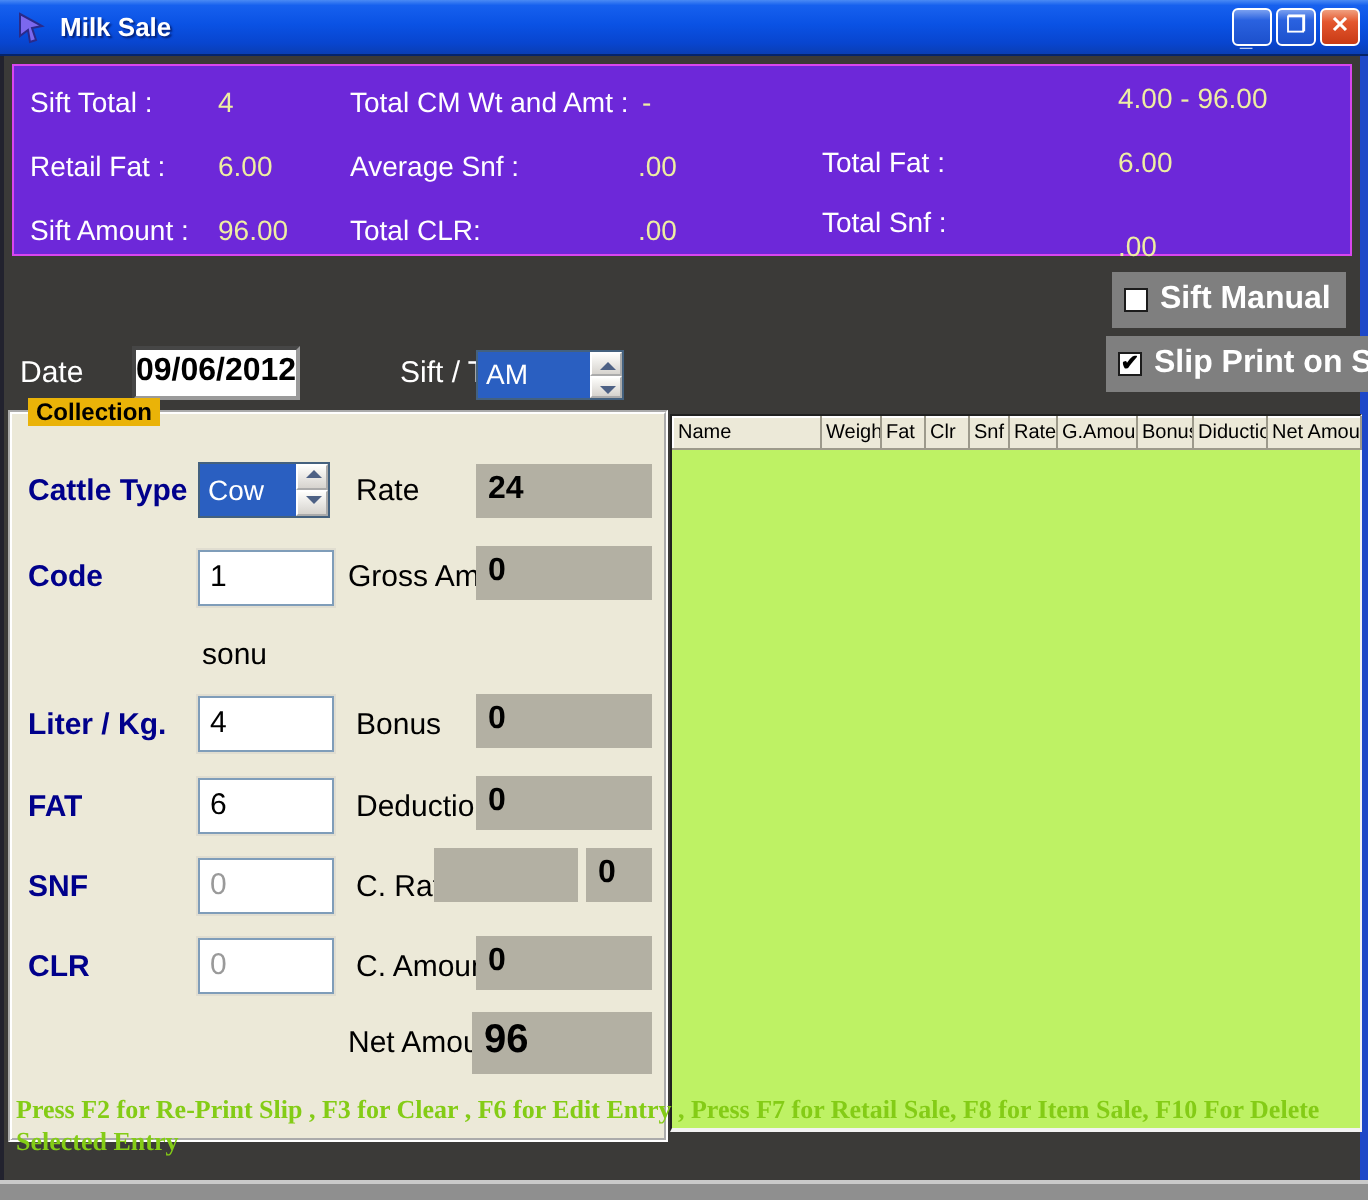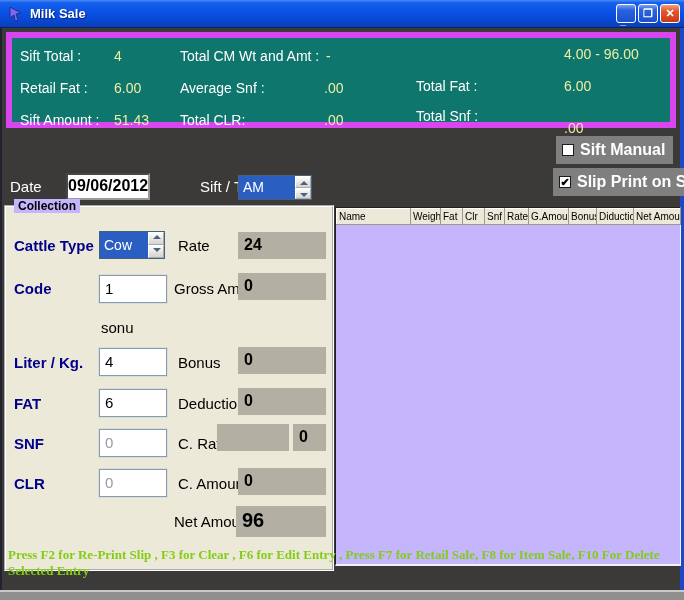--- a/index.html
+++ b/index.html
@@ -28,21 +28,21 @@
   
   .body {
     position:absolute; left:0; top:28px; width:684px; height:562px;
     background:#3b3a38;
     border-left:2px solid #22222e; border-right:4px solid #1e48c8;
   }
 
   
   .summary {
     position:absolute; left:4px; top:4px; width:670px; height:96px;
-    background:#0f766e; border:6px solid #d946ef;
+    background:#6d28d9; border:1px solid #d946ef;
   }
   .sum-label { position:absolute; color:#ffffff; font-size:14px; white-space:nowrap; }
   .sum-value { position:absolute; color:#eeeea2; font-size:14px; white-space:nowrap; }
 
   
   .chk-panel {
     position:absolute; background:#7f7f7f; height:28px;
     display:flex; align-items:center; padding:0 8px 0 6px; gap:6px;
   }
   .chk-box {
@@ -72,41 +72,41 @@
   .arrow-up, .arrow-down { position:absolute; left:4px; width:0; height:0; }
   .arrow-up { top:4px; border-left:4px solid transparent; border-right:4px solid transparent; border-bottom:4px solid #4d6185; }
   .arrow-down { top:4px; border-left:4px solid transparent; border-right:4px solid transparent; border-top:4px solid #4d6185; }
 
   
   .collection {
     position:absolute; left:2px; top:177px; width:330px; height:366px;
     background:#ece9d8; border:2px groove #ffffff;
   }
   .coll-title {
-    position:absolute; left:8px; top:-8px; background:#c4b5fd; padding:0 4px;
+    position:absolute; left:8px; top:-8px; background:#eab308; padding:0 4px;
     font-size:12px; font-weight:bold; color:#000;
   }
   .lbl-navy { position:absolute; color:#00008b; font-weight:bold; font-size:15px; white-space:nowrap; }
   .lbl-black { position:absolute; color:#000; font-size:15px; white-space:nowrap; }
   .txt-input {
     position:absolute; width:68px; height:28px; background:#fff;
     border:1px solid #7f9db9; outline:1px solid #e0ddd0;
     font-family:"Liberation Sans",sans-serif; font-size:15px; color:#000; padding-left:5px;
   }
   .txt-input.dim { color:#9a9a9a; }
   .gray-box {
     position:absolute; width:88px; height:27px; background:#b3b0a3;
     color:#000; font-weight:bold; font-size:16px; padding:4px 0 0 6px;
   }
   .gray-box.empty { padding:0; }
 
   
   .grid {
     position:absolute; left:333px; top:179px; width:346px; height:359px;
-    background:#c4b5fd; border-top:1px solid #202020; border-left:1px solid #202020;
+    background:#bef264; border-top:1px solid #202020; border-left:1px solid #202020;
     border-bottom:2px solid #f2f2f2; border-right:1px solid #f2f2f2;
   }
   table.grid-t { border-collapse:collapse; table-layout:fixed; width:344px; }
   .grid-t th {
     background:#ece9d8; border:1px solid; border-color:#fff #9d9a8b #9d9a8b #fff;
     font-size:10px; font-weight:normal; color:#000; text-align:left;
     height:16px; padding:0 2px; overflow:hidden; white-space:nowrap;
   }
   .grid-t td {
     background:#ffff00; color:#993300; font-size:10px; height:14px;
@@ -145,21 +145,21 @@
   </div>
 
   <div class="body">
 
     <div class="summary">
       <span class="sum-label" style="left:8px;top:10px">Sift Total :</span>
       <span class="sum-value" style="left:102px;top:10px">4</span>
       <span class="sum-label" style="left:8px;top:42px">Retail Fat :</span>
       <span class="sum-value" style="left:102px;top:42px">6.00</span>
       <span class="sum-label" style="left:8px;top:74px">Sift Amount :</span>
-      <span class="sum-value" style="left:102px;top:74px">51.43</span>
+      <span class="sum-value" style="left:102px;top:74px">96.00</span>
 
       <span class="sum-label" style="left:168px;top:10px">Total CM Wt and Amt :</span>
       <span class="sum-value" style="left:314px;top:10px">-</span>
       <span class="sum-label" style="left:168px;top:42px">Average Snf :</span>
       <span class="sum-value" style="left:312px;top:42px">.00</span>
       <span class="sum-label" style="left:168px;top:74px">Total CLR:</span>
       <span class="sum-value" style="left:312px;top:74px">.00</span>
 
       <span class="sum-value" style="left:552px;top:8px">4.00 - 96.00</span>
       <span class="sum-label" style="left:404px;top:40px">Total Fat :</span>

